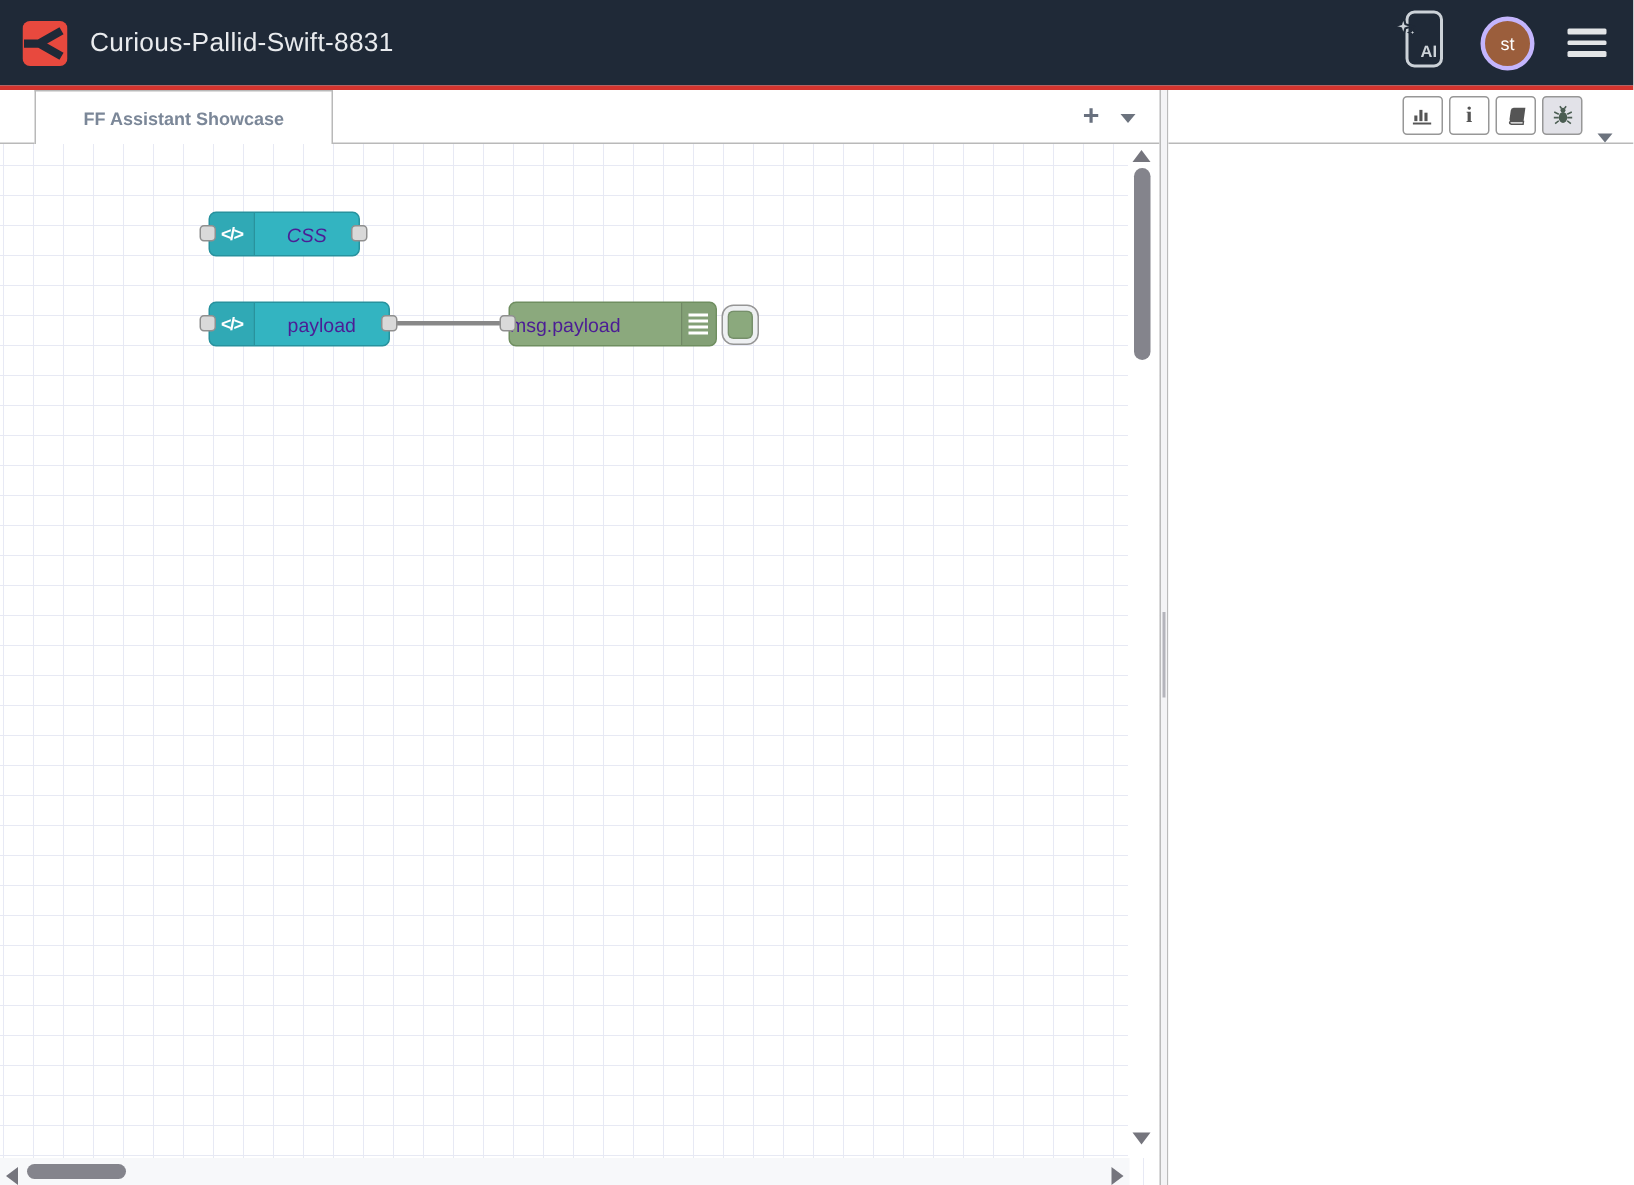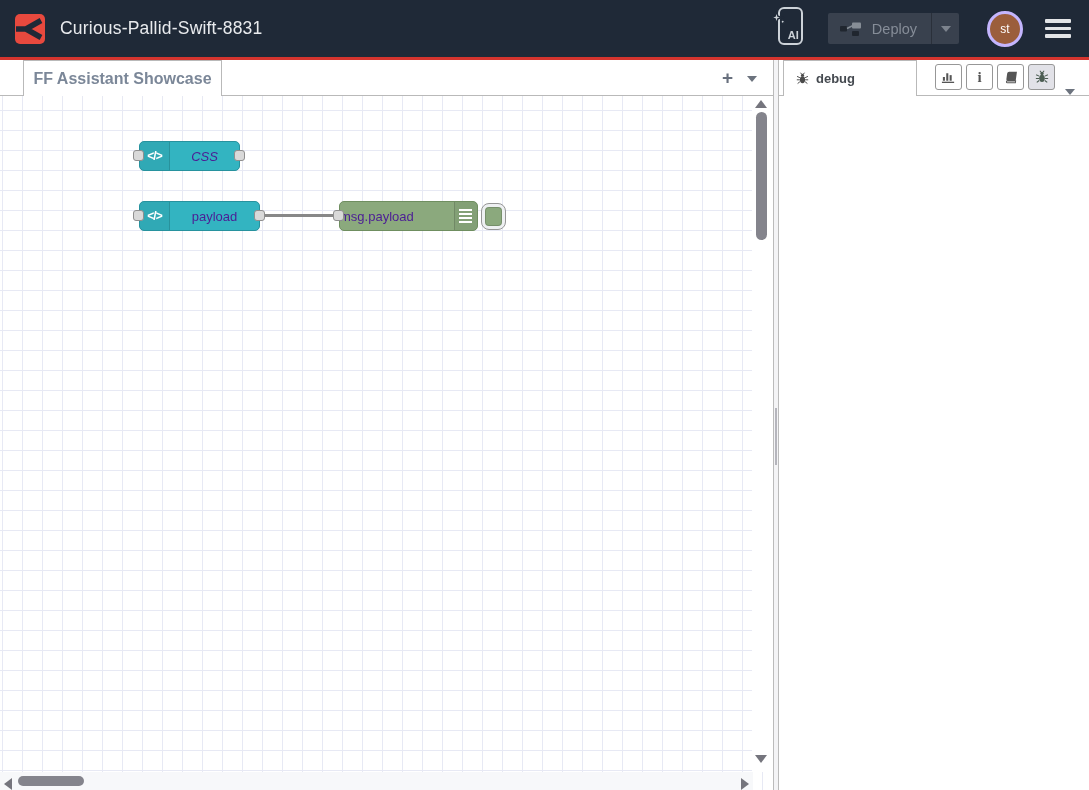--- a/index.html
+++ b/index.html
@@ -45,21 +45,21 @@
                border-right:8px solid #75757d; }
   .tri-right { width:0; height:0; border-top:6px solid transparent; border-bottom:6px solid transparent;
                border-left:8px solid #75757d; }
 
   
   .tabbar { position:absolute; left:0; top:60px; width:773px; height:36px; background:#fff;
             border-bottom:1px solid #b9b9b9; display:flex; align-items:flex-end; }
   .ws-tab { position:relative; z-index:2; width:199px; height:36px; margin-left:23px; margin-bottom:-1px;
             background:#fff; border:1px solid #b9b9b9; border-bottom:none;
             display:flex; align-items:center; justify-content:center; cursor:pointer; }
-  .ws-tab span { font-size:16px; font-weight:bold; color:#7b8798; }
+  .ws-tab span { font-size:12px; font-weight:bold; color:#7b8798; }
   .tab-plus { margin-left:auto; margin-right:14px; margin-bottom:8px; font-size:19px; font-weight:bold;
               color:#68707e; line-height:18px; cursor:pointer; background:none; border:none; }
   .tab-caret { margin-right:16px; margin-bottom:13px; cursor:pointer; }
 
   
   .canvas { position:absolute; left:0; top:96px; width:773px; height:694px; background:#fff;
             background-image:
               linear-gradient(to right, #e7e9f4 1px, transparent 1px),
               linear-gradient(to bottom, #e7e9f4 1px, transparent 1px);
             background-size:20px 20px; background-position:2px 14px; overflow:hidden; }
@@ -146,34 +146,20 @@
       <div class="ai-btn">
         <span class="ai-frame">
           <span class="ai-text">AI</span>
         </span>
         <svg class="ai-spark" width="17" height="17" viewBox="0 0 17 17">
           <path d="M6.5 0.5 L7.9 5.1 L12.5 6.5 L7.9 7.9 L6.5 12.5 L5.1 7.9 L0.5 6.5 L5.1 5.1 Z" fill="#ccd2d8" stroke="#1f2937" stroke-width="1.4"></path>
           <path d="M12.7 8.2 L13.4 10 L15.2 10.7 L13.4 11.4 L12.7 13.2 L12 11.4 L10.2 10.7 L12 10 Z" fill="#ccd2d8" stroke="#1f2937" stroke-width="1"></path>
         </svg>
       </div>
 
-      <div class="deploy-btn">
-        <div class="deploy-main">
-          <svg width="22" height="17" viewBox="0 0 22 17">
-            <rect x="0" y="6" width="7" height="5.5" rx="1" fill="#20262f"></rect>
-            <path d="M7 8.5 L13 5.5" stroke="#868d96" stroke-width="1.5"></path>
-            <rect x="12" y="2.5" width="9" height="6" rx="1" fill="#868d96"></rect>
-            <rect x="12" y="11" width="7" height="5" rx="1" fill="#20262f"></rect>
-          </svg>
-          <span class="deploy-label">Deploy</span>
-        </div>
-        <div class="deploy-caret">
-          <span class="tri-down" style="border-top-color:#7c838d;"></span>
-        </div>
-      </div>
 
       <div class="avatar">st</div>
 
       <div class="menu-btn">
         <i></i>
         <i></i>
         <i></i>
       </div>
     </div>
   </div>
@@ -234,28 +220,20 @@
     <div class="hthumb"></div>
     <span class="tri-right harrow-r"></span>
   </div>
 
   <div class="separator">
     <div class="grip"></div>
   </div>
 
   <div class="sidebar">
     <div class="sb-tabbar">
-      <div class="sb-tab">
-        <svg width="13" height="13" viewBox="0 0 16 16" style="color:#4a4a4a;">
-          <ellipse cx="8" cy="9.5" rx="3.2" ry="4.2" fill="currentColor"></ellipse>
-          <circle cx="8" cy="4" r="1.9" fill="currentColor"></circle>
-          <path d="M4.8 7 L1.3 5.4 M4.8 9.6 L1 9.6 M4.8 12 L2 14.2 M11.2 7 L14.7 5.4 M11.2 9.6 L15 9.6 M11.2 12 L14 14.2 M6.9 2.6 L5.6 0.9 M9.1 2.6 L10.4 0.9" stroke="currentColor" stroke-width="1.2" fill="none"></path>
-        </svg>
-        <span>debug</span>
-      </div>
       <div class="sb-btns">
         <div class="sq-btn">
           <svg width="15" height="14" viewBox="0 0 16 14" fill="currentColor">
             <rect x="2" y="7" width="2.2" height="4"></rect>
             <rect x="5.6" y="3" width="2.2" height="8"></rect>
             <rect x="9.2" y="5" width="2.2" height="6"></rect>
             <rect x="1" y="12" width="13" height="1.4"></rect>
           </svg>
         </div>
         <div class="sq-btn">

